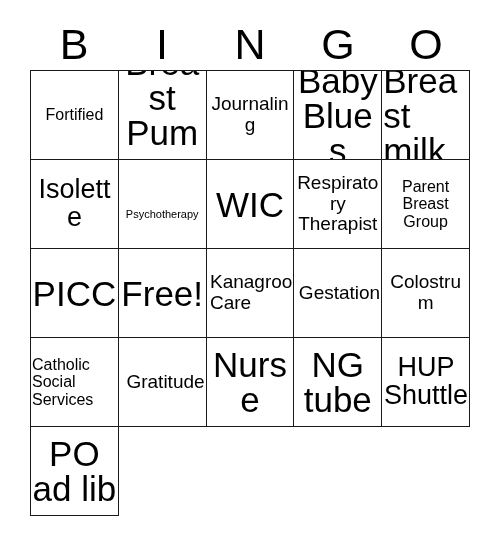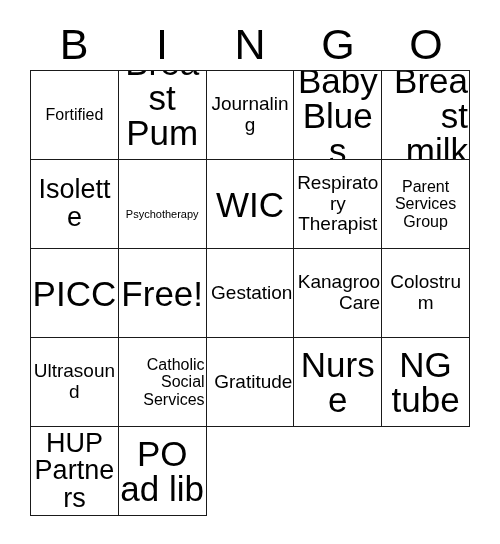--- a/index.html
+++ b/index.html
@@ -81,21 +81,21 @@
     color: #000000;
   }
 
   
   .fs-xxs .cell-text { font-size: 11px;  line-height: 1.15; margin-top: 20px; }
   .fs-s   .cell-text { font-size: 19px;  line-height: 1.10; padding-left: 14px; }
   .fs-m   .cell-text { font-size: 16px;  line-height: 1.08; }
   .fs-xl  .cell-text { font-size: 27px;  line-height: 1.02; padding-left: 48px; }
   .fs-h   .cell-text { font-size: 35px;  line-height: 1.0; }
 
-  .align-right .cell-text { text-align: right; }
+  .align-right .cell-text { text-align: left; }
   .align-center .cell-text { text-align: center; }
 </style>
 </head>
 <body>
 
 <div id="card">
 
   <div id="header">
     <div class="header-letter">B</div>
     <div class="header-letter">I</div>
@@ -129,55 +129,52 @@
         <span class="cell-text">Psychotherapy</span>
       </div>
     <div class="cell fs-h align-center">
         <span class="cell-text">WIC</span>
       </div>
     <div class="cell fs-s align-center">
         <span class="cell-text">Respiratory Therapist</span>
       </div>
 
     <div class="cell fs-m align-center">
-        <span class="cell-text">Parent Services Group</span>
+        <span class="cell-text">Parent Breast Group</span>
       </div>
     <div class="cell fs-h align-center">
         <span class="cell-text">PICC</span>
       </div>
     <div class="cell fs-h align-center">
         <span class="cell-text">Free!</span>
       </div>
+    <div class="cell fs-s align-right">
+        <span class="cell-text">Kanagroo Care</span>
+      </div>
     <div class="cell fs-s align-center">
         <span class="cell-text">Gestation</span>
-      </div>
-    <div class="cell fs-s align-right">
-        <span class="cell-text">Kanagroo Care</span>
       </div>
 
     <div class="cell fs-s align-center">
         <span class="cell-text">Colostrum</span>
-      </div>
-    <div class="cell fs-s align-center">
-        <span class="cell-text">Ultrasound</span>
       </div>
     <div class="cell fs-m align-right">
         <span class="cell-text">Catholic Social Services</span>
       </div>
     <div class="cell fs-s align-center">
         <span class="cell-text">Gratitude</span>
       </div>
 
     <div class="cell fs-h align-center">
         <span class="cell-text">Nurse</span>
       </div>
     <div class="cell fs-h align-center">
         <span class="cell-text">NG tube</span>
       </div>
     <div class="cell fs-xl align-center">
-        <span class="cell-text">HUP Partners</span>
+        <span class="cell-text">HUP Shuttle</span>
       </div>
     <div class="cell fs-h align-center">
         <span class="cell-text">PO ad lib</span>
       </div>
 
   </div>
 </div>
 
 </body></html>

